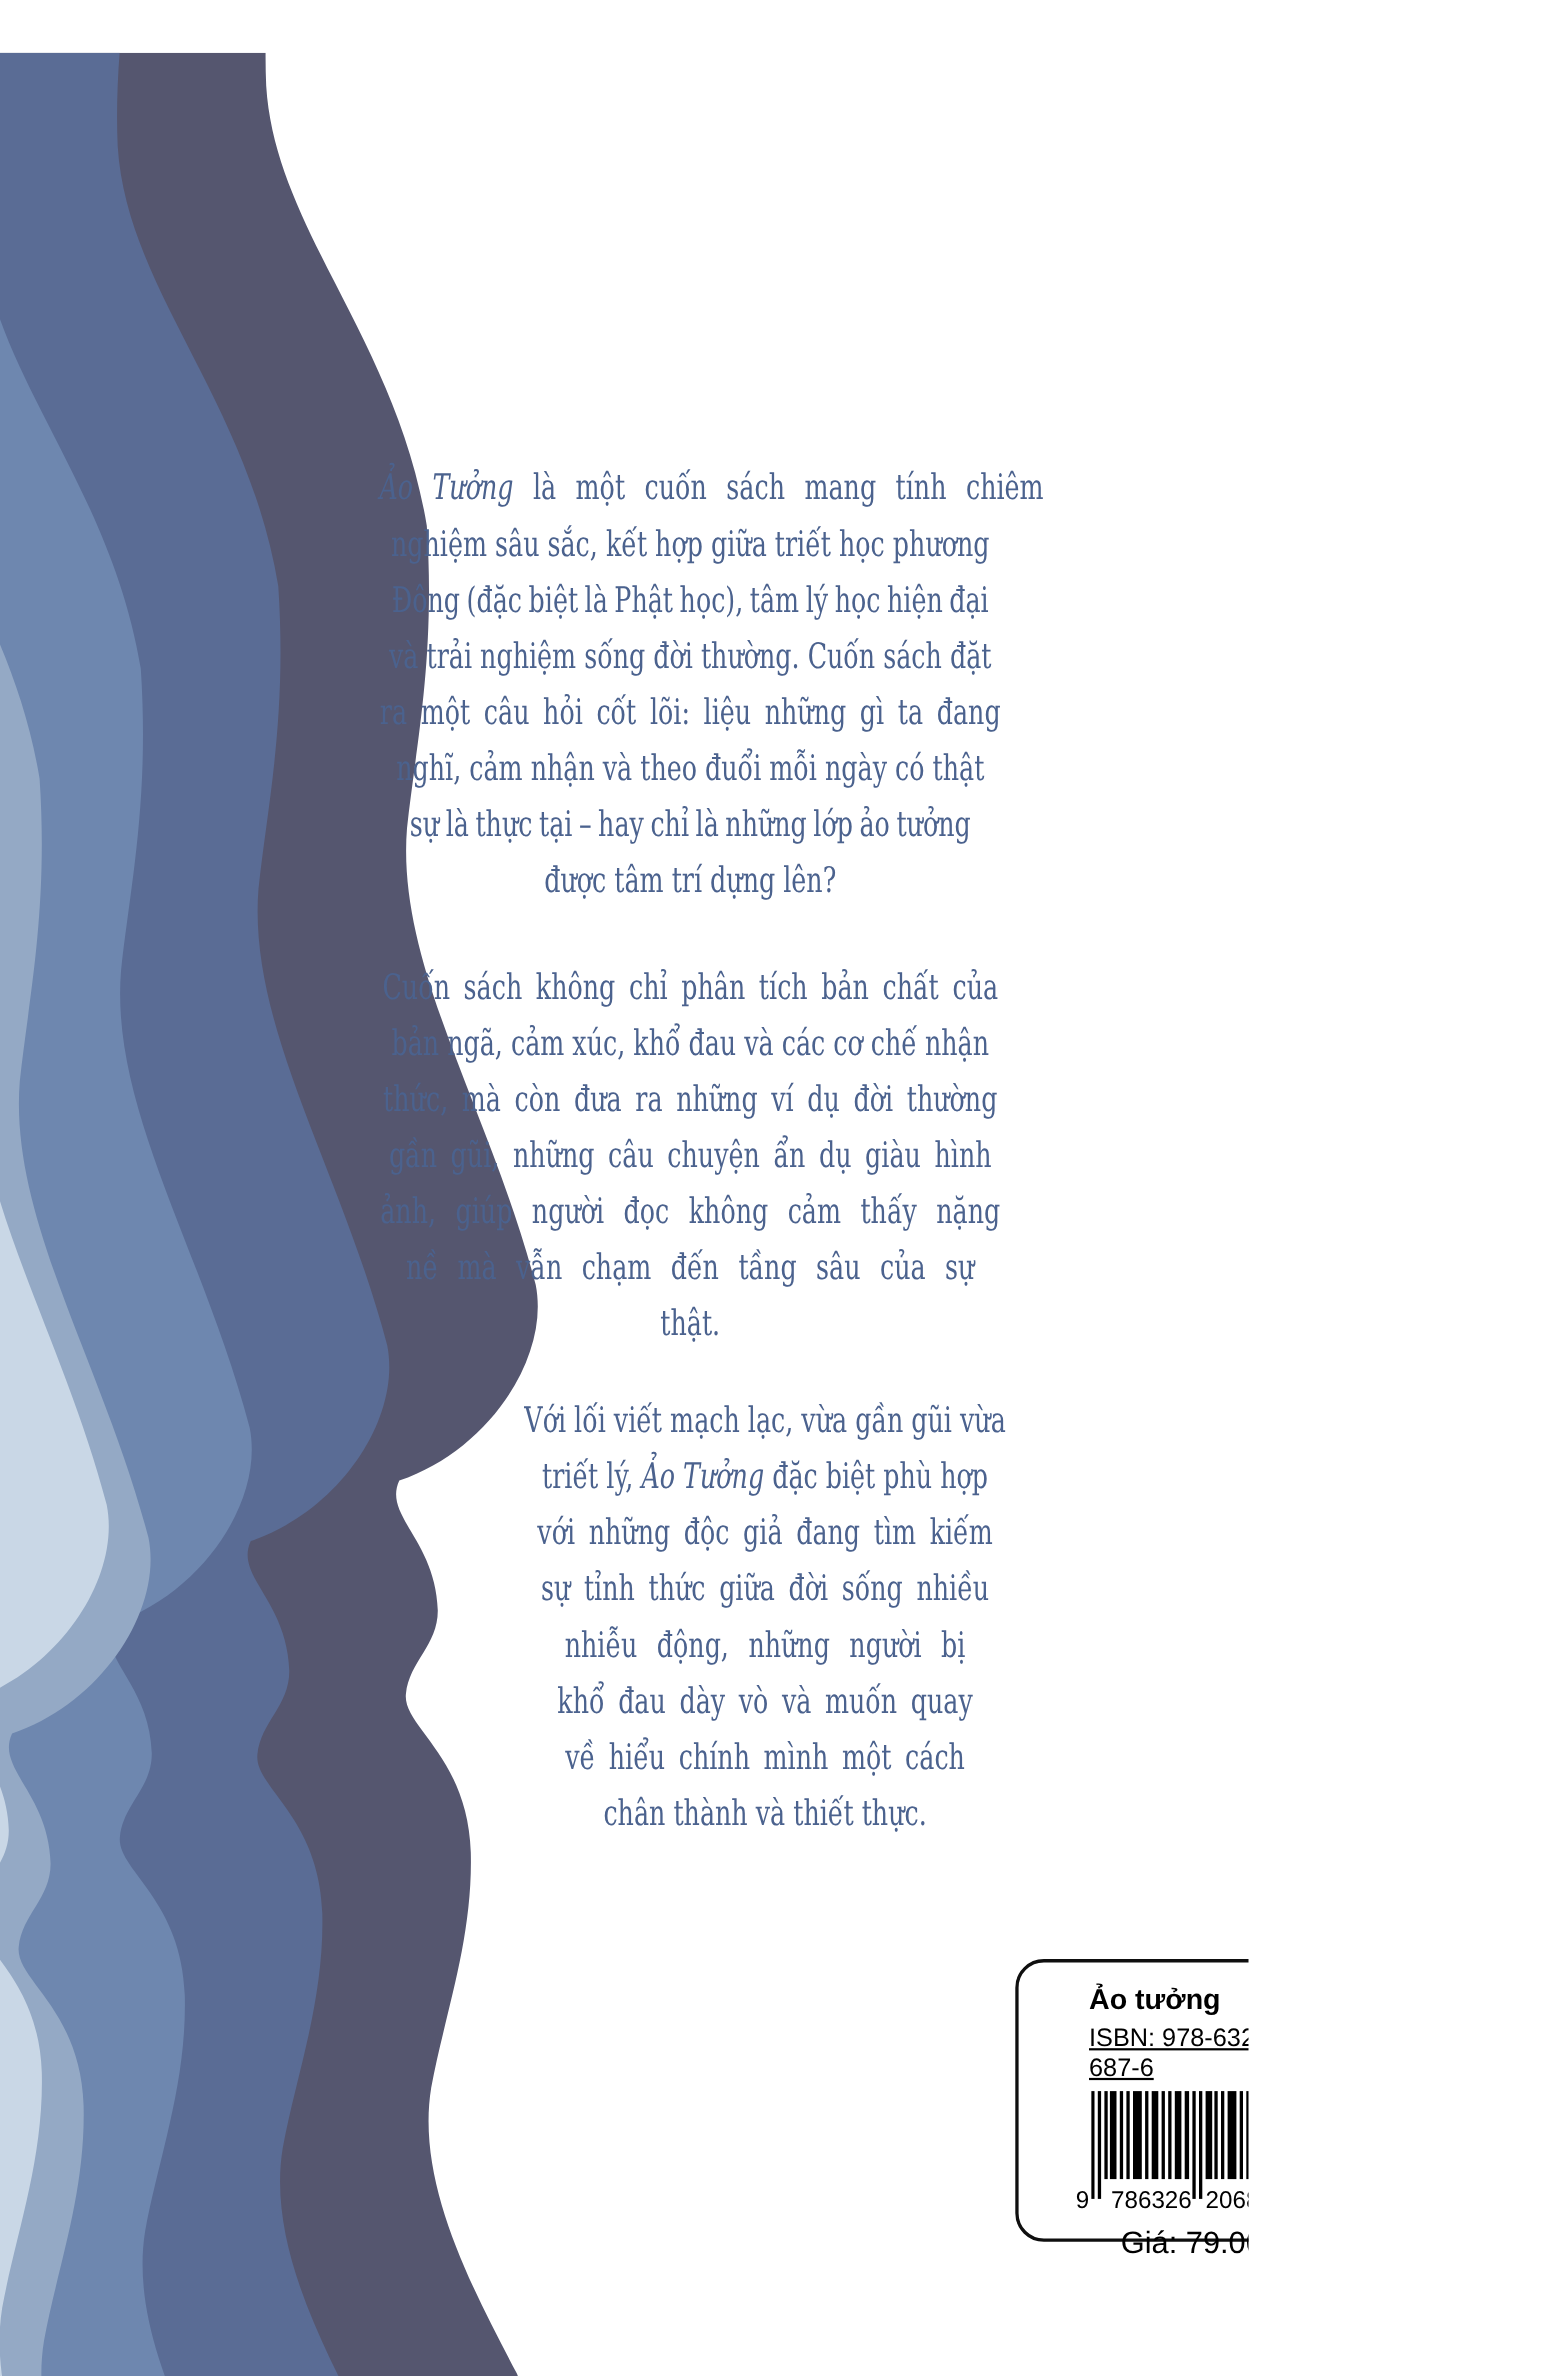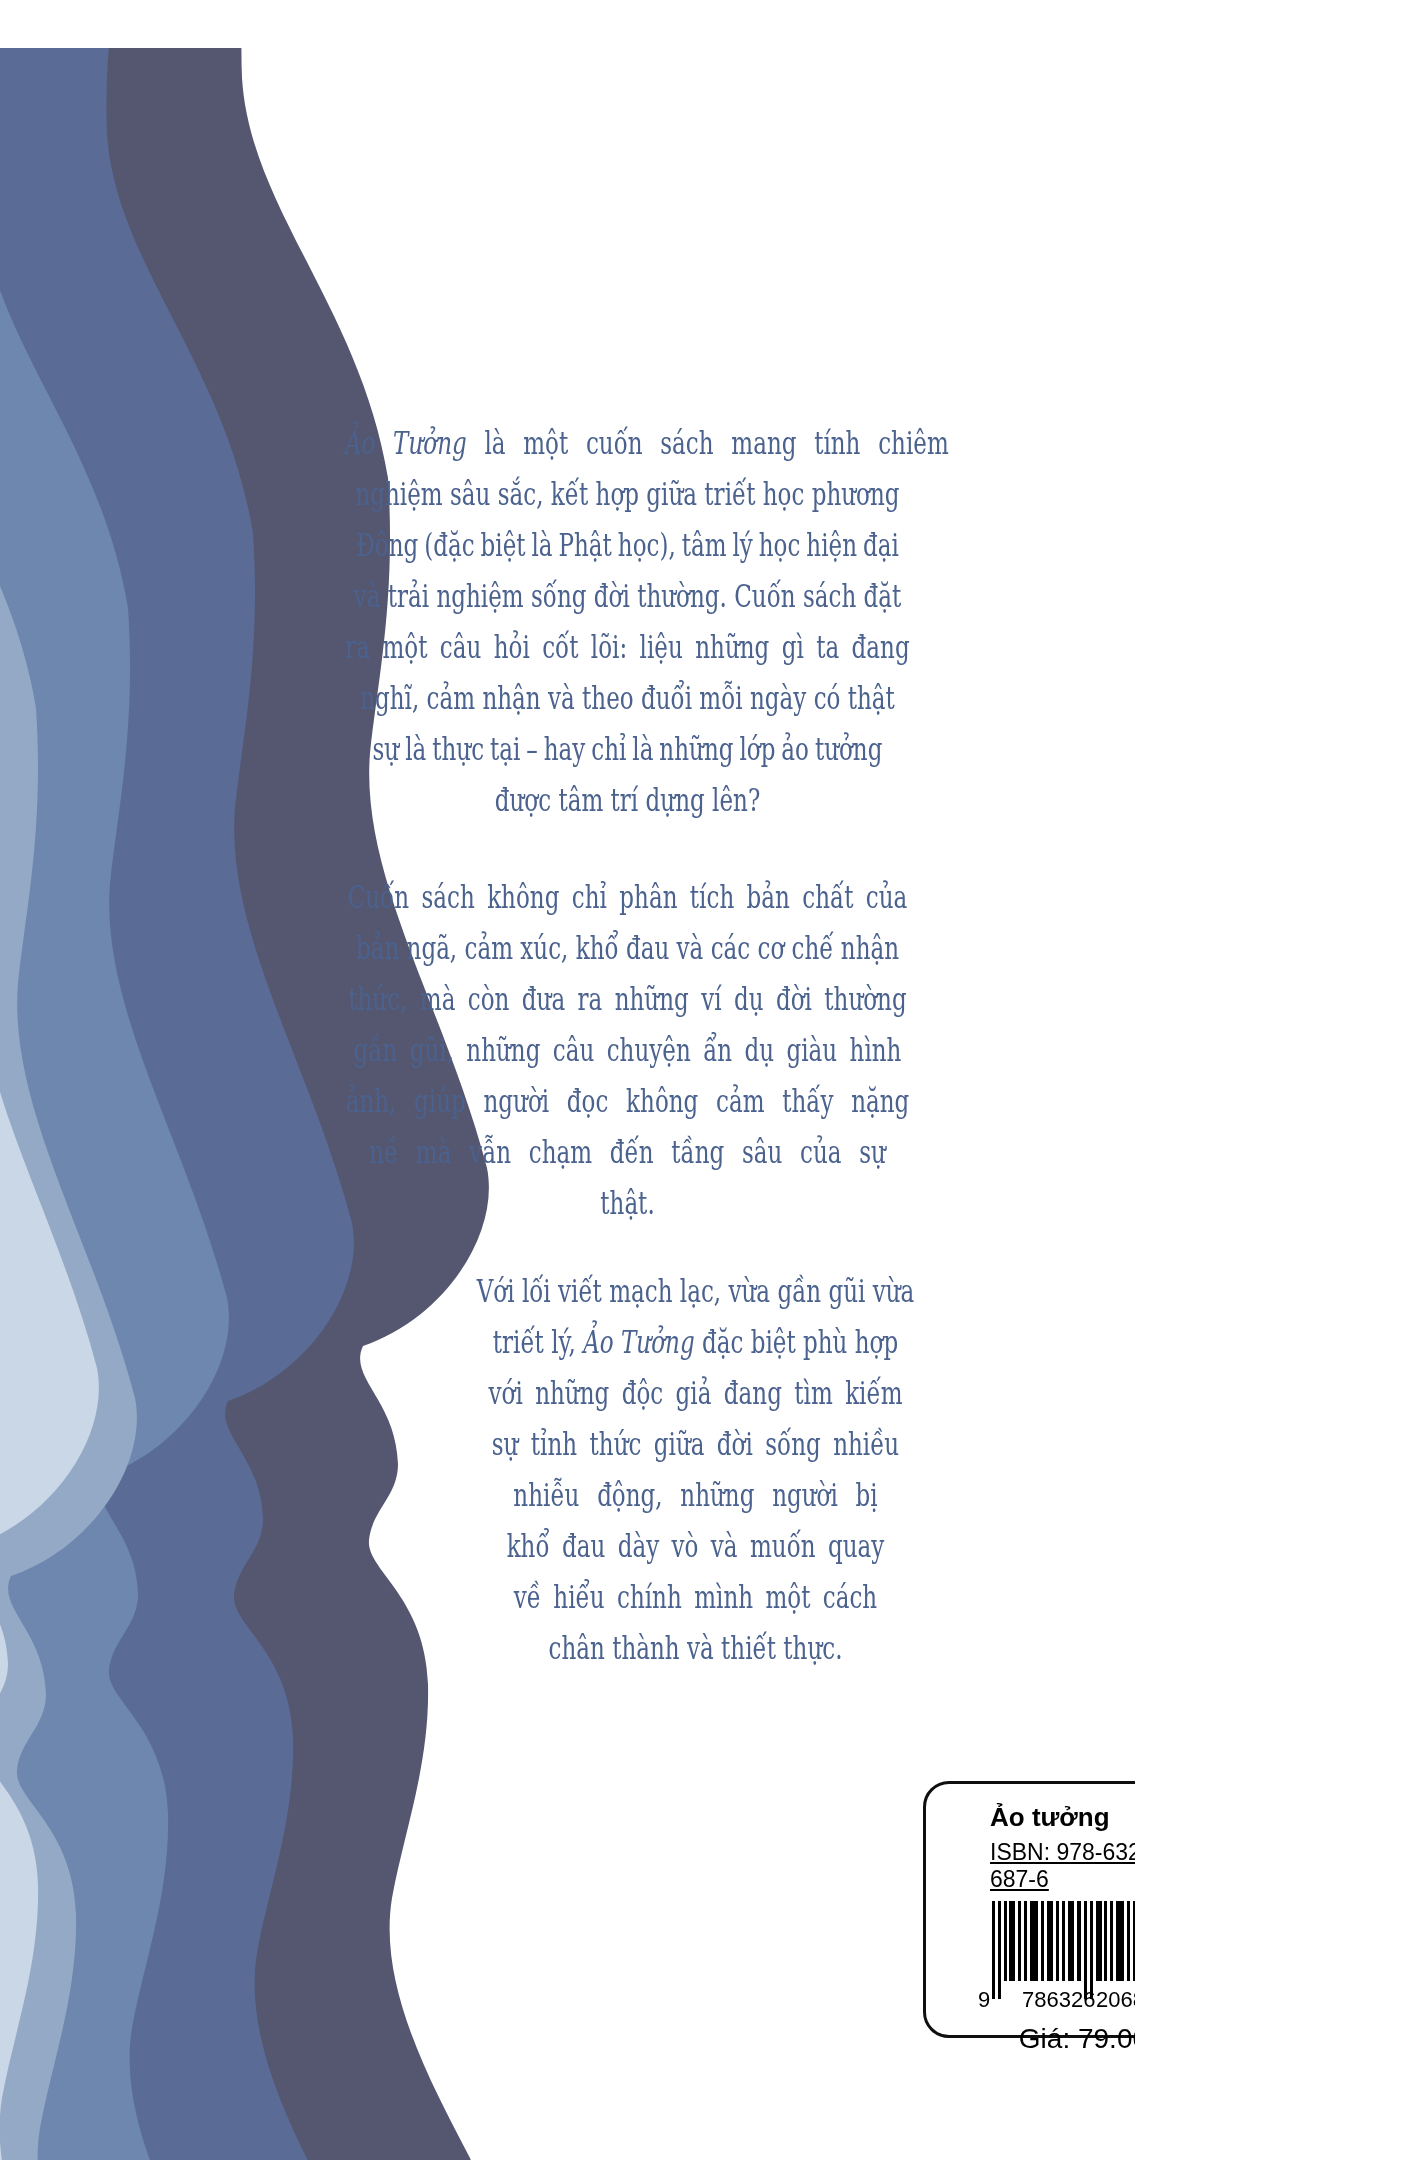--- a/index.html
+++ b/index.html
@@ -56,21 +56,21 @@
     border-radius:26px;
     font-family:"Liberation Sans","DejaVu Sans",sans-serif;
     color:#000;
   }
   .bb-title{margin:18px 0 0 64px; font-size:26px; font-weight:bold;}
   .bb-isbn{margin:6px 0 0 64px; font-size:23px;text-decoration:underline;}
   .bb-bars{display:block; margin:8px 0 0 66px;}
   .bb-digits{position:relative; height:26px; margin-top:-12px; font-size:22px;}
   .bb-digits span{position:absolute; top:0; background:transparent;}
   .d-left{left:52px;}
-  .d-mid{left:96px;}
+  .d-mid{left:84px;}
   .d-right{left:170px;}
   .bb-price{margin-top:10px; font-size:28px; font-weight:normal; text-align:center; padding-left:40px;}
 </style>
 </head>
 <body>
 
 <div class="page">
 
   <div class="bottom-band" style="background: rgb(53, 60, 85);"></div>
 

